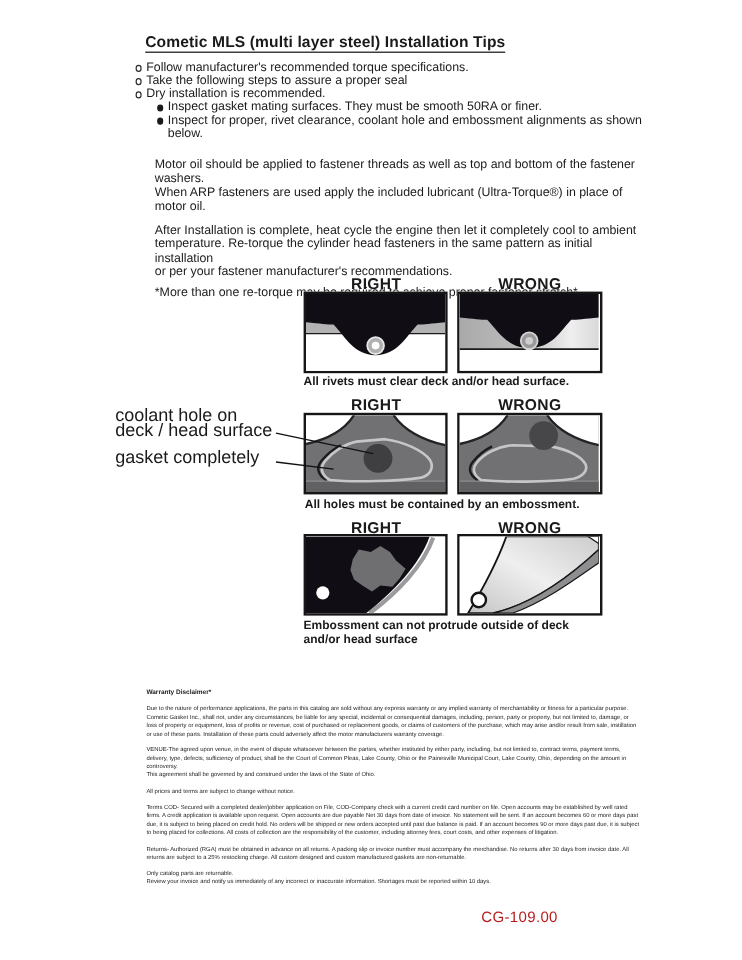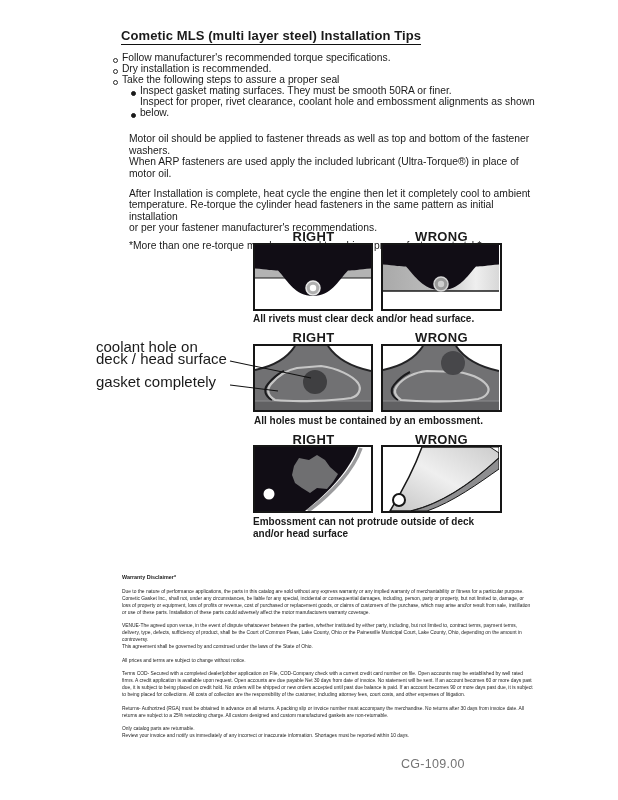--- a/index.html
+++ b/index.html
@@ -7,21 +7,21 @@
     position:relative;width:618px;height:800px;background:#ffffff;overflow:hidden;
     font-family:"Liberation Sans","DejaVu Sans",sans-serif;color:#1a1a1a;margin-left:16px;
   }
   
   #topblock{position:absolute;left:97px;top:26px;width:430px;}
   .doc-title{
     display:inline-block;margin-left:8px;font-size:13px;font-weight:bold;
     line-height:14px;border-bottom:1.6px solid #111;padding-bottom:1px;letter-spacing:.1px;
   }
   .bullets{margin-top:7px;font-size:10.3px;line-height:11px;}
-  .b-row{display:flex;align-items:flex-end;}
+  .b-row{display:flex;align-items:flex-start;}
   .b-row.sub{margin-left:18px;}
   .b-marker{flex:0 0 auto;width:3.4px;height:3.4px;border:1px solid #2a2a2a;border-radius:50%;
     margin:3.2px 3.5px 0 0;background:#fff;}
   .b-row.sub .b-marker{background:#1a1a1a;border-color:#1a1a1a;}
   #dieselblock{margin-left:16px;margin-top:15px;width:412px;}
   .sec-head{font-size:12px;font-weight:bold;line-height:13px;}
   .para{font-size:10.3px;line-height:11.5px;white-space:pre-line;margin-top:7px;}
   .para.p2{margin-top:8.5px;}
   .para.note{margin-top:6px;}
 
@@ -32,41 +32,41 @@
   .dbox svg{display:block;width:116px;height:64px;}
   .dg-caption{position:absolute;font-size:10px;font-weight:bold;line-height:11.5px;white-space:pre-line;}
   .side-label{position:absolute;left:80px;width:131px;text-align:left;font-size:15px;line-height:11.8px;white-space:pre-line;}
   #leaders{position:absolute;left:0;top:0;pointer-events:none;}
 
   
   #legal{position:absolute;left:106px;top:574px;width:412px;color:#222;}
   .legal-head{font-size:5.4px;font-weight:bold;line-height:7px;margin-bottom:6.5px;}
   .legal-p{font-size:4.9px;line-height:7px;margin:0 0 6.5px 0;white-space:pre-line;}
 
-  .page-num{position:absolute;left:385px;top:757px;font-size:12.5px;letter-spacing:.3px;color:#737373;}
+  .page-num{position:absolute;left:385px;top:757px;font-size:12.5px;letter-spacing:.3px;color:#b91c1c;}
 </style>
 </head>
 <body>
 
 <div id="page">
 
   <div id="topblock">
     <div class="doc-title">Cometic MLS (multi layer steel) Installation Tips</div>
     <div class="bullets">
       <div class="b-row">
         <span class="b-marker"></span>
         <span>Follow manufacturer's recommended torque specifications.</span>
       </div>
       <div class="b-row">
         <span class="b-marker"></span>
+        <span>Take the following steps to assure a proper seal</span>
+      </div>
+      <div class="b-row">
+        <span class="b-marker"></span>
         <span>Dry installation is recommended.</span>
-      </div>
-      <div class="b-row">
-        <span class="b-marker"></span>
-        <span>Take the following steps to assure a proper seal</span>
       </div>
       <div class="b-row sub">
         <span class="b-marker"></span>
         <span>Inspect gasket mating surfaces.  They must be smooth 50RA or finer.</span>
       </div>
       <div class="b-row sub">
         <span class="b-marker"></span>
         <span>Inspect for proper, rivet clearance, coolant hole and embossment alignments as shown below.</span>
       </div>
     </div>

